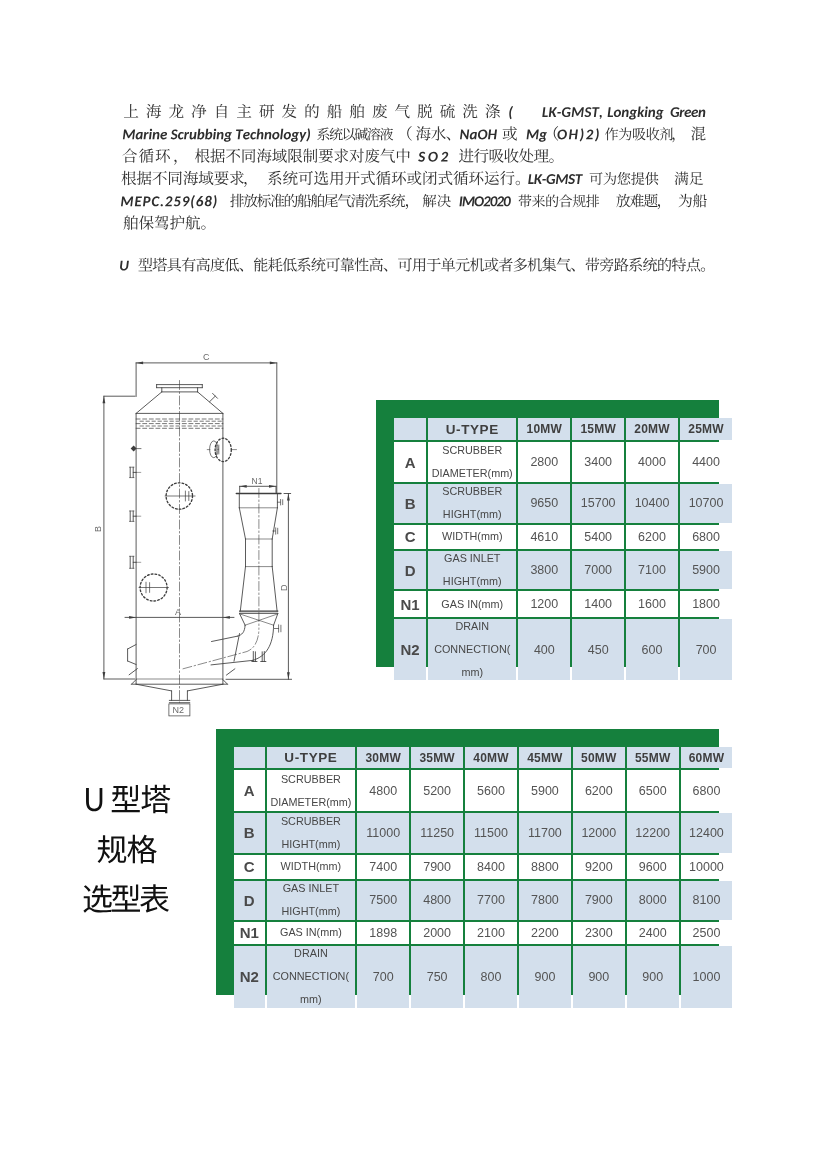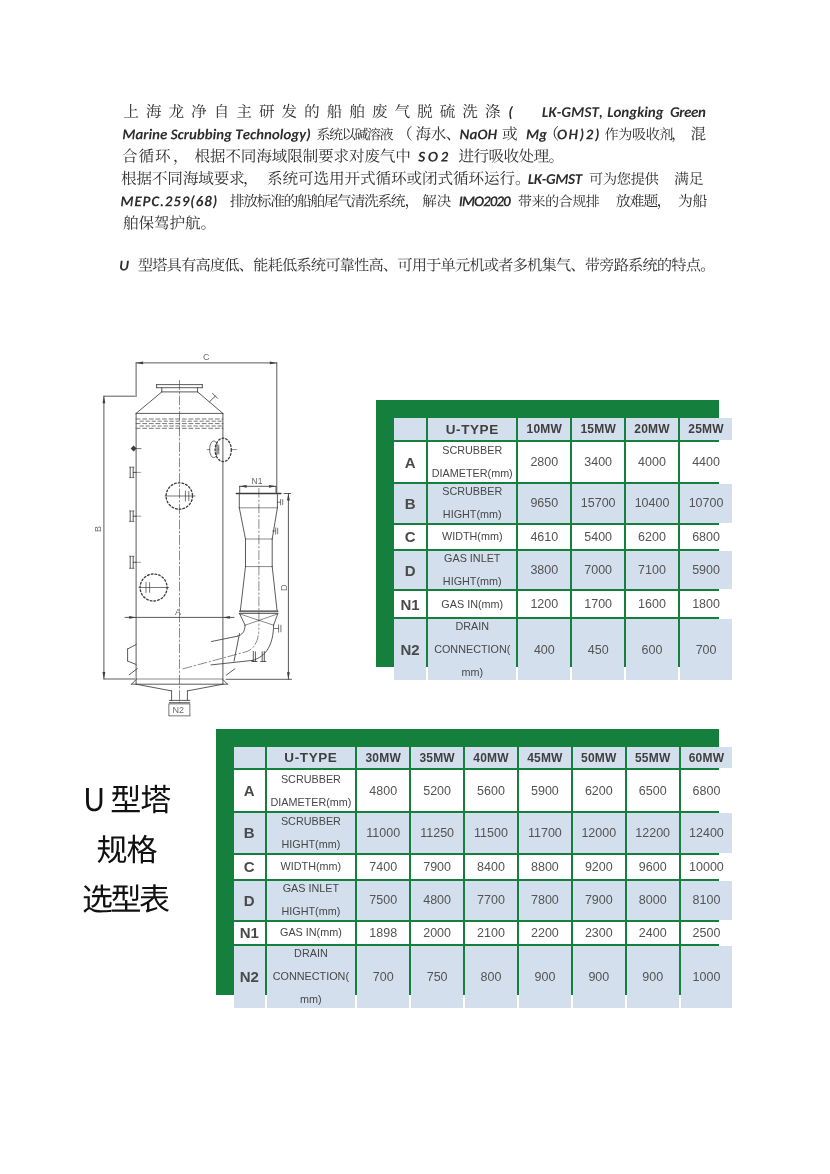--- a/index.html
+++ b/index.html
@@ -729,21 +729,21 @@
     <div class="c w n">6800</div>
     <div class="c b lab">D</div>
     <div class="c b d">GAS INLET<br>HIGHT(mm)</div>
     <div class="c b n">3800</div>
     <div class="c b n">7000</div>
     <div class="c b n">7100</div>
     <div class="c b n">5900</div>
     <div class="c w lab">N1</div>
     <div class="c w d">GAS IN(mm)</div>
     <div class="c w n">1200</div>
-    <div class="c w n">1700</div>
+    <div class="c w n">1400</div>
     <div class="c w n">1600</div>
     <div class="c w n">1800</div>
     <div class="c b lab">N2</div>
     <div class="c b d">DRAIN<br>CONNECTION(<br>mm)</div>
     <div class="c b n">400</div>
     <div class="c b n">450</div>
     <div class="c b n">600</div>
     <div class="c b n">700</div>
   </div>
 

